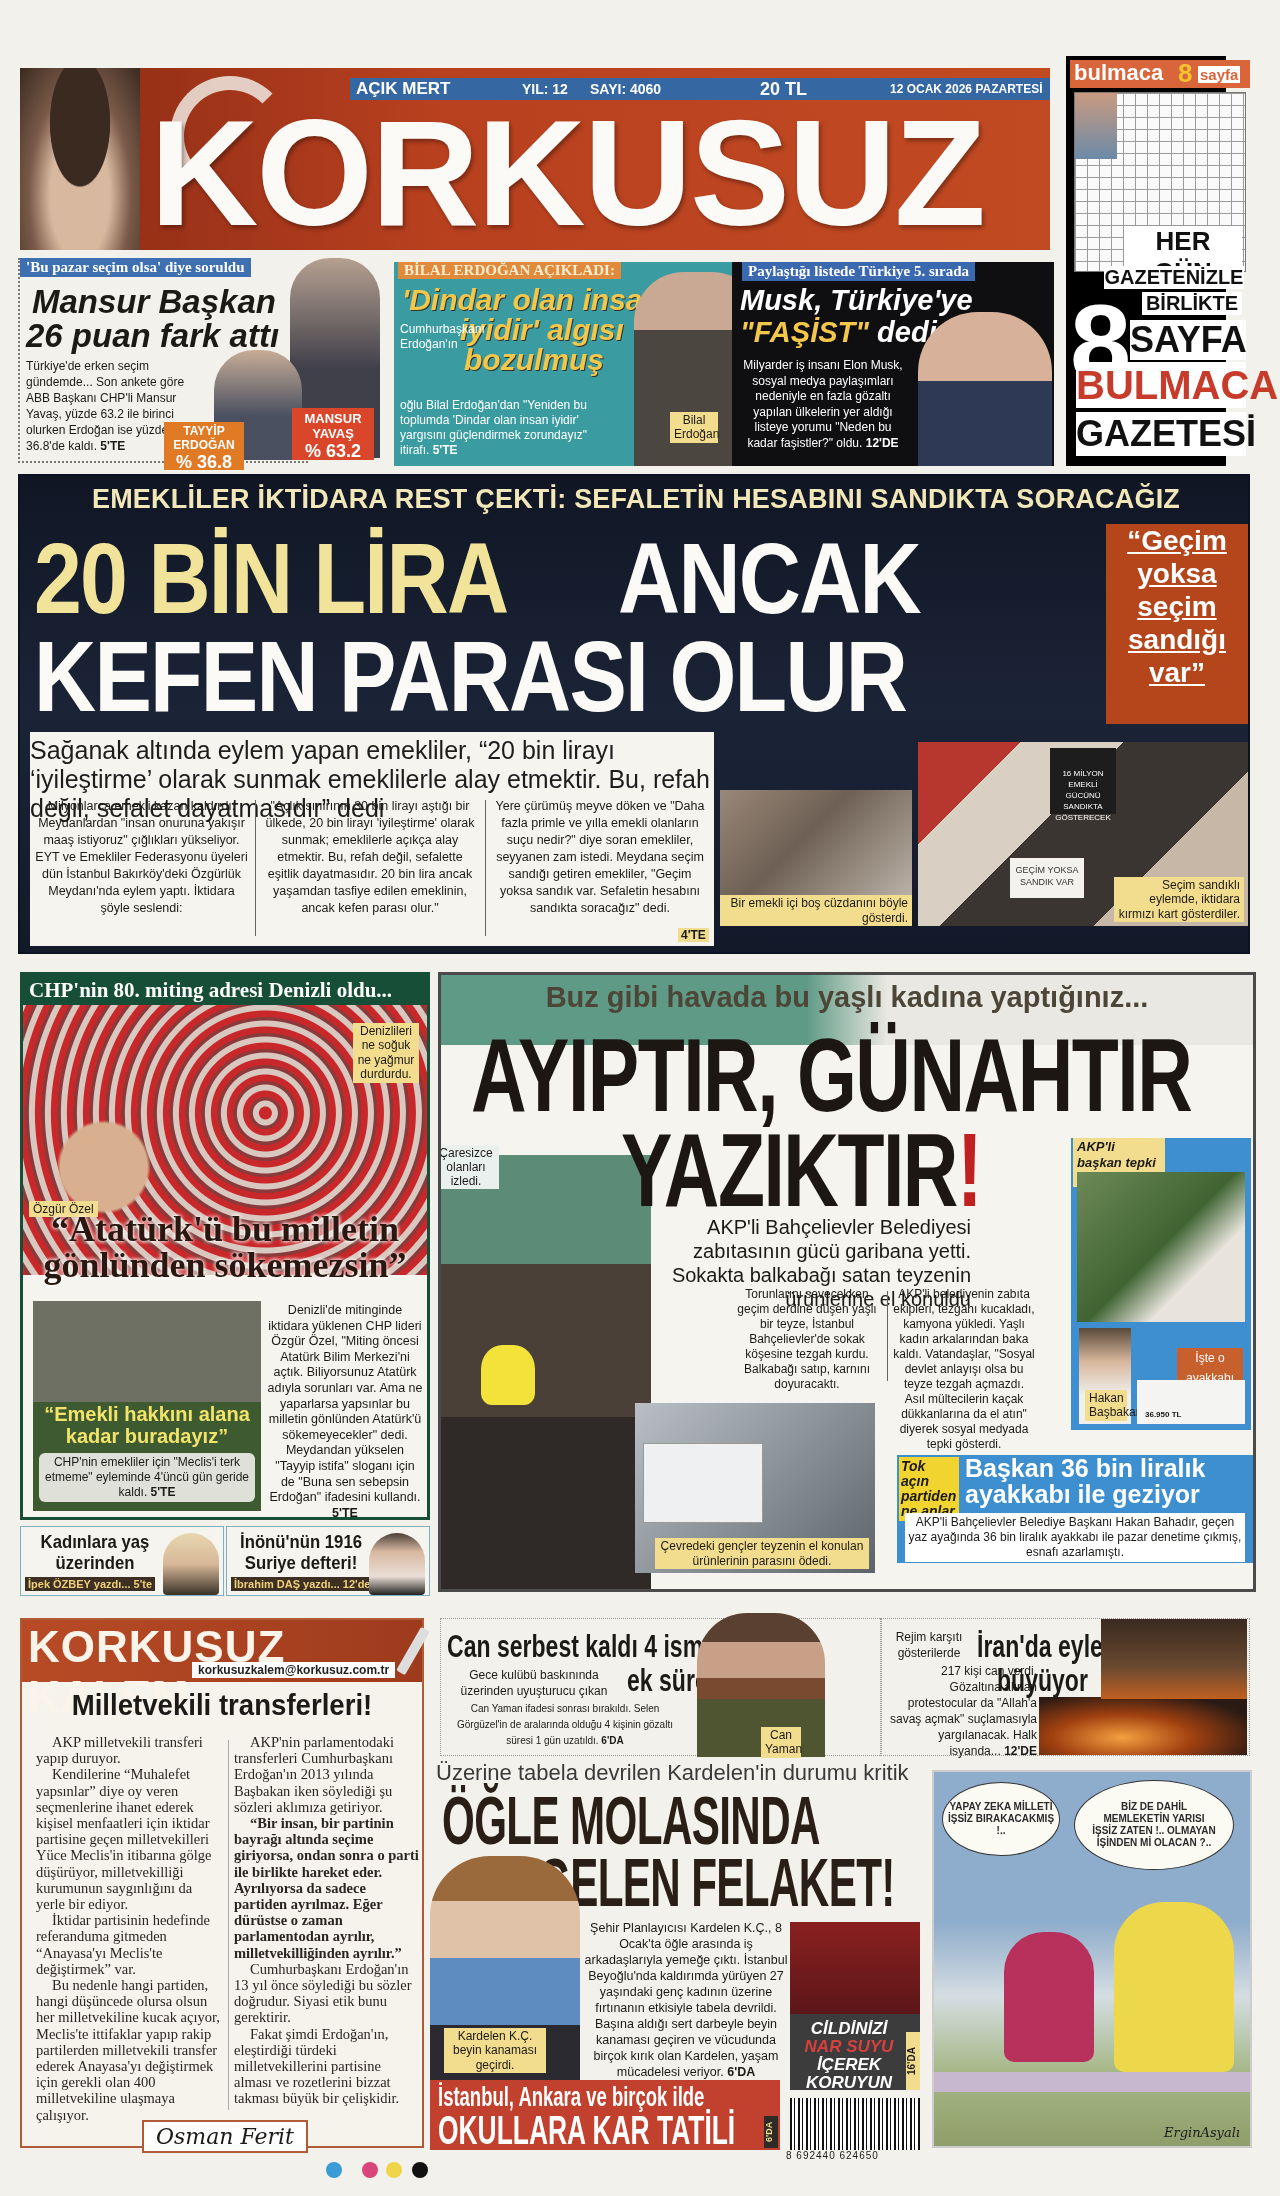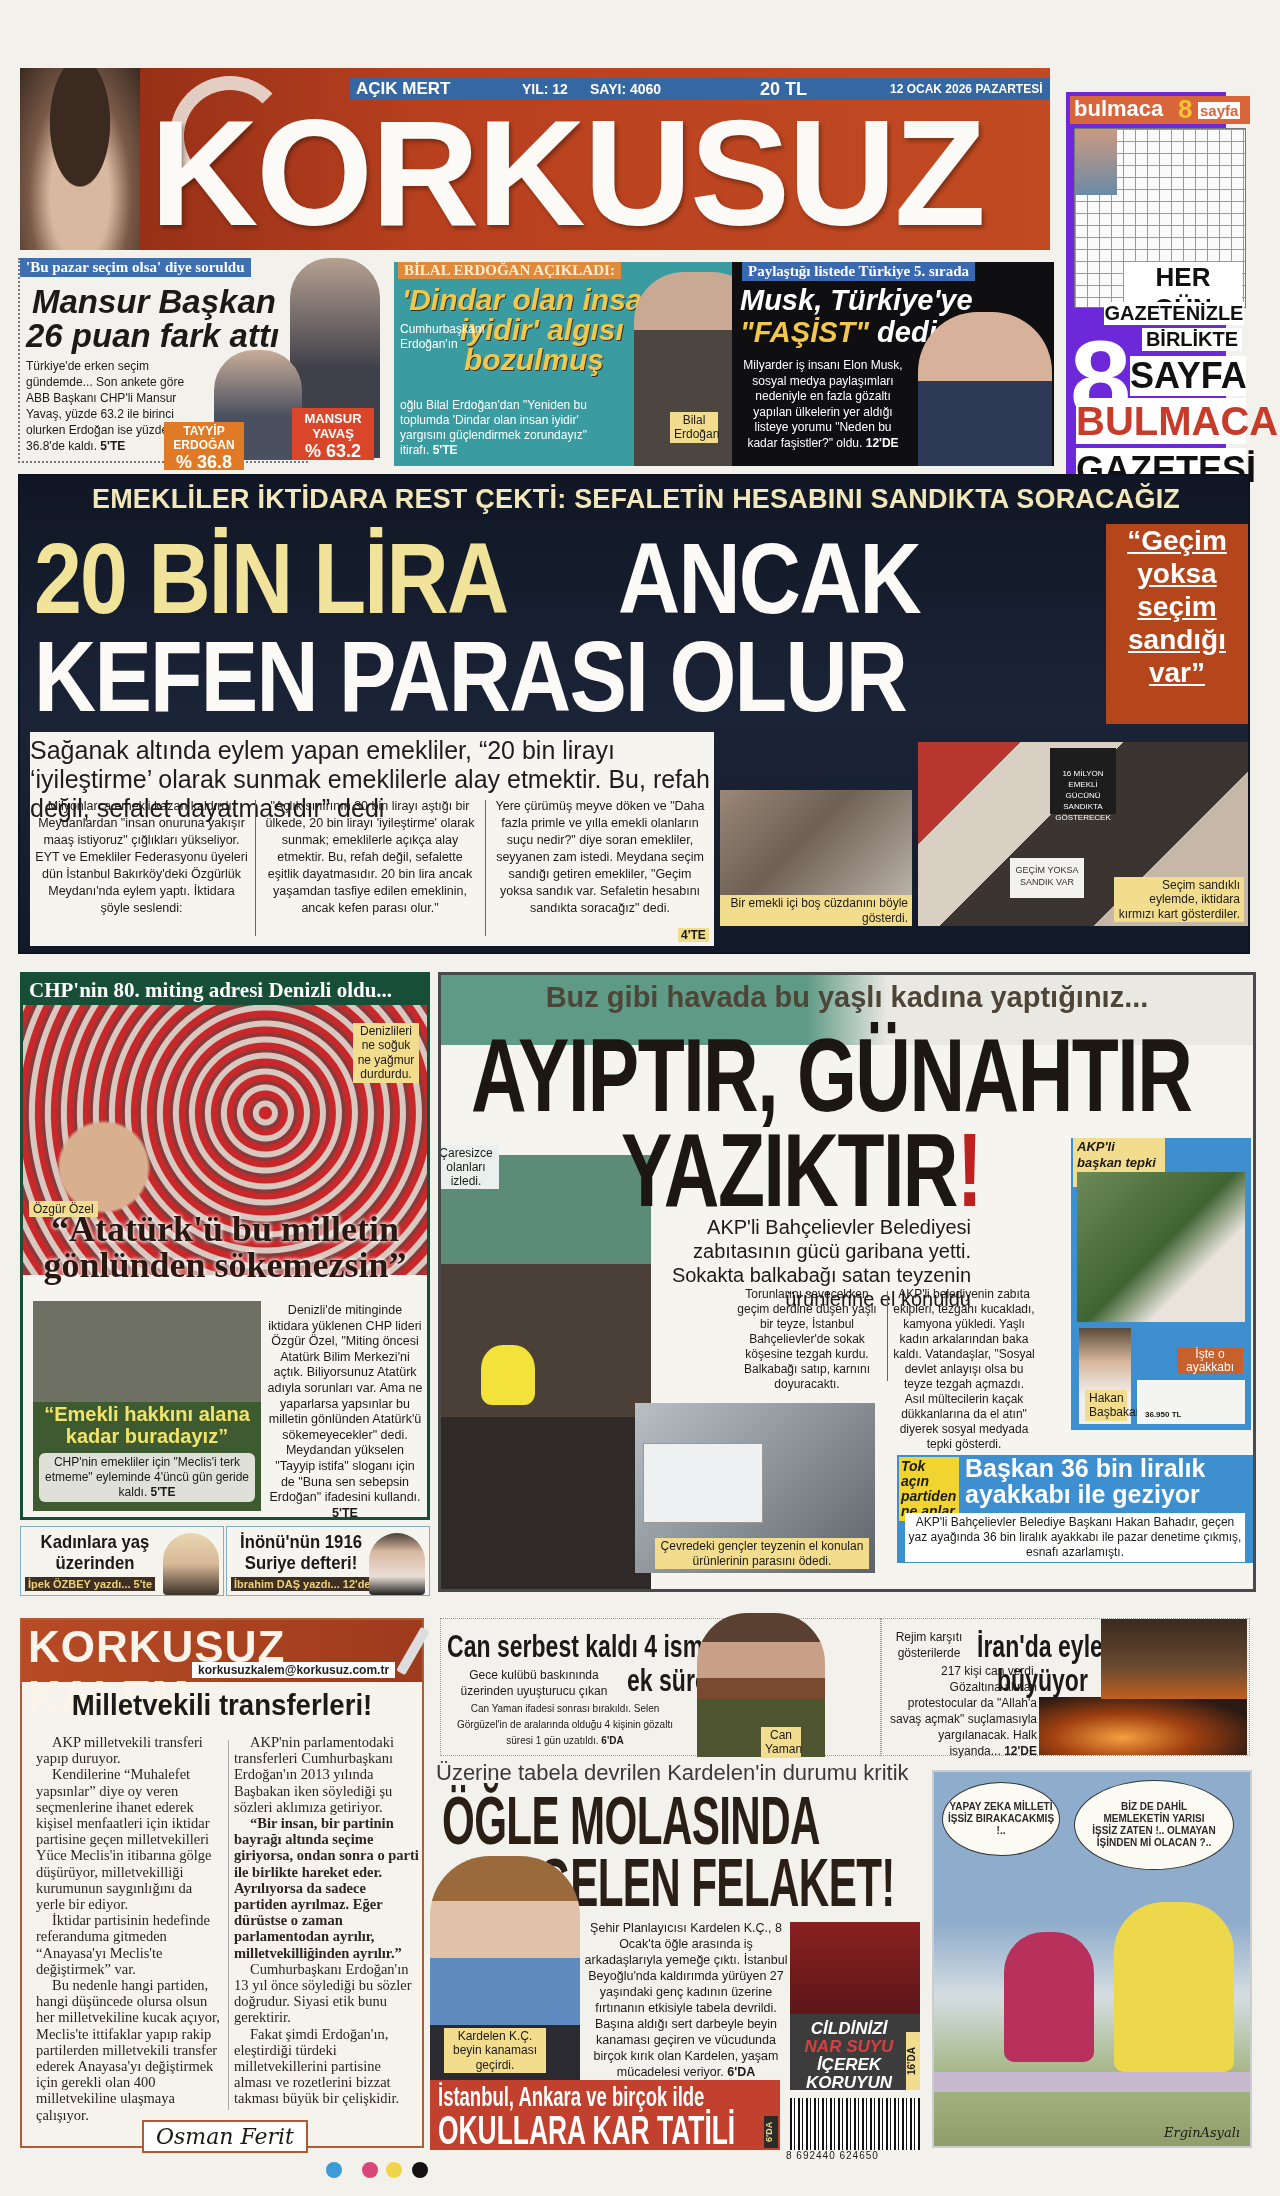--- a/index.html
+++ b/index.html
@@ -14,21 +14,21 @@
 
   
   #masthead { left: 20px; top: 68px; width: 1030px; height: 182px; background: linear-gradient(90deg, #8a2a14, #b8401f 40%, #c24a22); overflow: hidden; }
   #atat { left: 0; top: 0; width: 120px; height: 182px; background: radial-gradient(ellipse at 50% 30%, #3a2a20 0 35%, transparent 36%), radial-gradient(ellipse at 50% 70%, #d8b9a0 0 35%, #7a5a48 60%, #3a2a20); }
   #flagcres { left: 150px; top: 8px; width: 120px; height: 120px; border-radius: 50%; border: 14px solid #f0e8e0; border-right-color: transparent; border-bottom-color: transparent; opacity: .85; }
   #infobar { left: 330px; top: 10px; width: 700px; height: 22px; background: #3567a3; color: #fff; font-weight: bold; font-size: 14px; display: flex; align-items: center; }
   #infobar span { position: absolute; }
   #logo { left: 130px; top: 30px; width: 900px; height: 150px; font-size: 150px; font-weight: 900; color: #fbfaf7; letter-spacing: -2px; line-height: 150px; font-family: "Liberation Sans", sans-serif; text-shadow: 2px 3px 4px rgba(0,0,0,.35); }
 
   
-  #puzzle { left: 1066px; top: 56px; width: 160px; height: 410px; background: #6d28d9; margin-top: 36px; }
+  #puzzle { left: 1066px; top: 56px; width: 160px; height: 410px; background: #000000; }
   #puzzle-head { left: 4px; top: 4px; width: 180px; height: 28px; background: #d9653a; color: #fff; font-weight: bold; font-size: 22px; }
   #puzzle-grid { left: 8px; top: 36px; width: 172px; height: 180px; background-color: #fafafa; background-image: linear-gradient(#9a9a9a 1px, transparent 1px), linear-gradient(90deg, #9a9a9a 1px, transparent 1px); background-size: 12px 12px; border: 1px solid #777; }
   #puzzle-face { left: 0; top: 0; width: 42px; height: 66px; background: linear-gradient(#c99a80, #6b8aa8); }
   .pz-line { position: absolute; background: #fff; color: #111; font-weight: 900; text-align: center; font-family: "Liberation Sans", sans-serif; }
 
   
   .tag-blue { background: #3e6fb0; color: #fff; font-family: "Liberation Serif", serif; font-weight: bold; font-size: 15px; padding: 1px 6px; display: inline-block; }
 
   
   #main { left: 18px; top: 474px; width: 1232px; height: 480px; background: linear-gradient(180deg, #101624, #1b2437 50%, #121a2a); border: 2px solid #0d1220; }
@@ -243,21 +243,21 @@
   <div class="abs col-text" style="left:452px;top:312px;width:142px;font-size:12px;line-height:15px">AKP'li belediyenin zabıta ekipleri, tezgahı kucakladı, kamyona yükledi. Yaşlı kadın arkalarından baka kaldı. Vatandaşlar, "Sosyal devlet anlayışı olsa bu teyze tezgah açmazdı. Asıl mültecilerin kaçak dükkanlarına da el atın" diyerek sosyal medyada tepki gösterdi.</div>
   <div class="abs" id="truck-photo">
     <div class="abs" style="left:8px;top:40px;width:120px;height:80px;background:#eef0f2;border:1px solid #999"></div>
     <div class="abs caption" style="left:20px;bottom:4px;width:214px;text-align:center">Çevredeki gençler teyzenin el konulan ürünlerinin parasını ödedi.</div>
   </div>
   <div class="abs" id="akp-box">
     <div class="abs caption" style="left:2px;top:0;font-weight:bold;font-style:italic;font-size:13px;width:92px">AKP'li başkan tepki çekmişti</div>
     <div class="abs" style="left:6px;top:34px;width:168px;height:150px;background:linear-gradient(135deg,#6d8a58,#3f6432 50%,#e8e4dc 70%)"></div>
     <div class="abs" style="left:8px;top:190px;width:52px;height:96px;background:linear-gradient(180deg,#5a4a3a,#d7b79c 35%,#f0efec 70%)"></div>
     <div class="abs caption" style="left:14px;top:252px;width:42px;text-align:center">Hakan Başbakan</div>
-    <div class="abs" style="left:106px;top:210px;width:66px;background:#c8602e;color:#fff;font-size:12px;line-height:13px;text-align:center">İşte o ayakkabı</div>
+    <div class="abs" style="left:106px;top:210px;width:66px;background:#c8602e;color:#fff;font-size:12px;line-height:20px;text-align:center">İşte o ayakkabı</div>
     <div class="abs" style="left:66px;top:242px;width:108px;height:44px;background:#f4f4f2">
       <div class="abs" style="left:8px;top:30px;font-size:8px;font-weight:bold">36.950 TL</div>
     </div>
   </div>
   <div class="abs" id="baskan-box">
     <div class="abs" style="left:2px;top:2px;width:60px;background:#f2d430;color:#1c1a17;font-weight:bold;font-style:italic;font-size:14px;line-height:15px;padding:2px">Tok açın partiden ne anlar</div>
     <div class="abs" style="left:68px;top:0;color:#fff;font-weight:900;font-size:25px;line-height:26px;white-space:nowrap">Başkan 36 bin liralık</div>
     <div class="abs" style="left:68px;top:26px;color:#fff;font-weight:900;font-size:25px;line-height:26px;white-space:nowrap">ayakkabı ile geziyor</div>
     <div class="abs" style="left:8px;top:58px;width:340px;background:#fff;font-size:12px;line-height:15px;text-align:center;padding:2px">AKP'li Bahçelievler Belediye Başkanı Hakan Bahadır, geçen yaz ayağında 36 bin liralık ayakkabı ile pazar denetime çıkmış, esnafı azarlamıştı.</div>
   </div>

